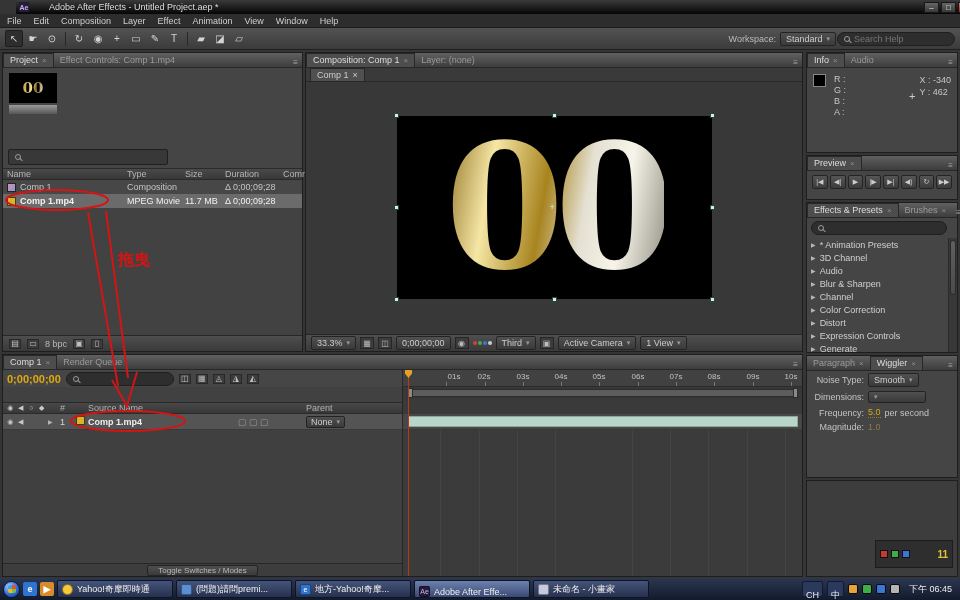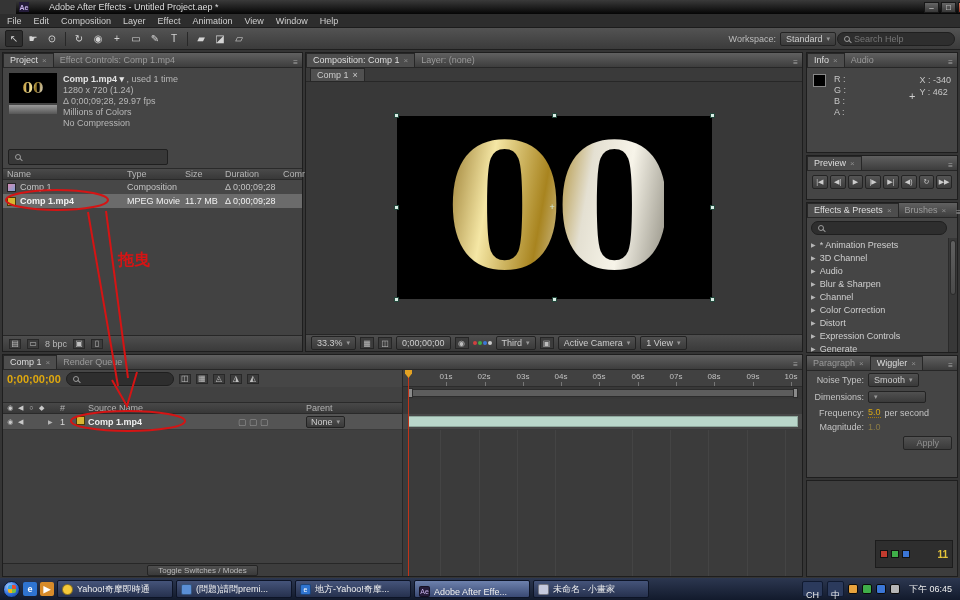--- a/index.html
+++ b/index.html
@@ -253,30 +253,20 @@
       </span>
       <span class="panel-menu">≡</span>
     </div>
     <div class="pp-preview">
       <div class="thumbcol">
         <div class="thumb">
             <span>00</span>
           </div>
         <div class="thumb2"></div>
       </div>
-      <div class="pp-meta">
-        <div>
-          <span class="nm">Comp 1.mp4 ▾</span>
-          <span>, used 1 time</span>
-        </div>
-        <div>1280 x 720 (1.24)</div>
-        <div>Δ 0;00;09;28, 29.97 fps</div>
-        <div>Millions of Colors</div>
-        <div>No Compression</div>
-      </div>
     </div>
     <div class="pp-search">
       <span class="searchbox">
         <span class="mag"></span>
         <input style="">
       </span>
     </div>
     <div class="grid-cols pp-header">
       <span>Name</span>
       <span></span>
@@ -438,21 +428,21 @@
             <span class="arrow">▾</span>
           </span>
         </div>
         <div class="tl-fill"></div>
         <div class="tl-bottomrow">
           <span class="toggle-btn">Toggle Switches / Modes</span>
         </div>
       </div>
       <div class="tl-right">
         <div class="tl-ruler">
-          <span class="rlabel" style="left:33px">01s</span>
+          <span class="rlabel" style="left:41px">01s</span>
           <span class="rlabel" style="left:71px">02s</span>
           <span class="rlabel" style="left:110px">03s</span>
           <span class="rlabel" style="left:148px">04s</span>
           <span class="rlabel" style="left:186px">05s</span>
           <span class="rlabel" style="left:225px">06s</span>
           <span class="rlabel" style="left:263px">07s</span>
           <span class="rlabel" style="left:301px">08s</span>
           <span class="rlabel" style="left:340px">09s</span>
           <span class="rlabel" style="left:378px">10s</span>
         </div>
@@ -610,23 +600,20 @@
     </div>
     <div class="wg-row">
       <span class="wg-label">Frequency:</span>
       <span class="val-hot">5.0</span>
       <span>per second</span>
     </div>
     <div class="wg-row">
       <span class="wg-label">Magnitude:</span>
       <span class="val-dim">1.0</span>
     </div>
-    <div class="wg-row" style="justify-content:flex-end">
-      <span class="btn">Apply</span>
-    </div>
   </div>
 
   <div class="right-fill">
     <div class="mini-widget">
       <span class="chip" style="background:#c23b2e"></span>
       <span class="chip" style="background:#3fae49"></span>
       <span class="chip" style="background:#3b76d6"></span>
       <span class="mini-count">11</span>
     </div>
   </div>

